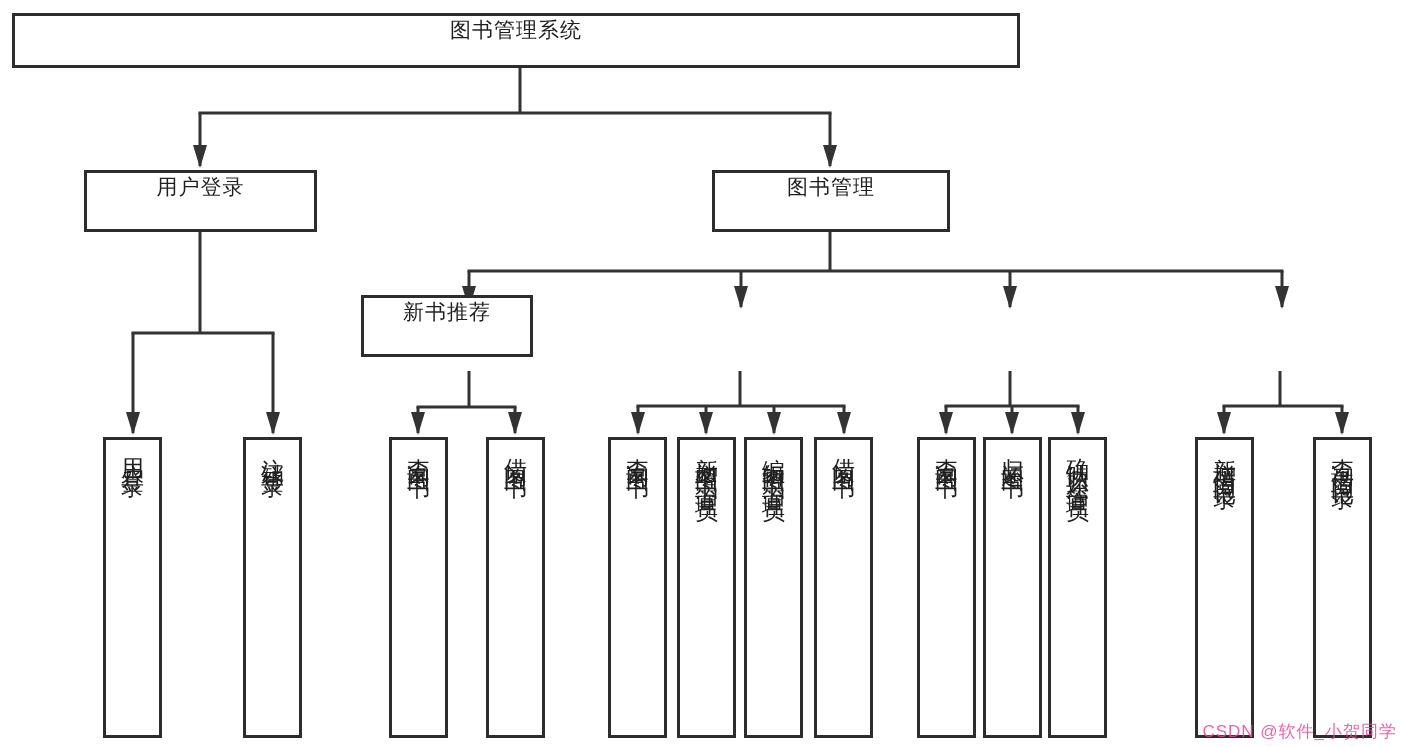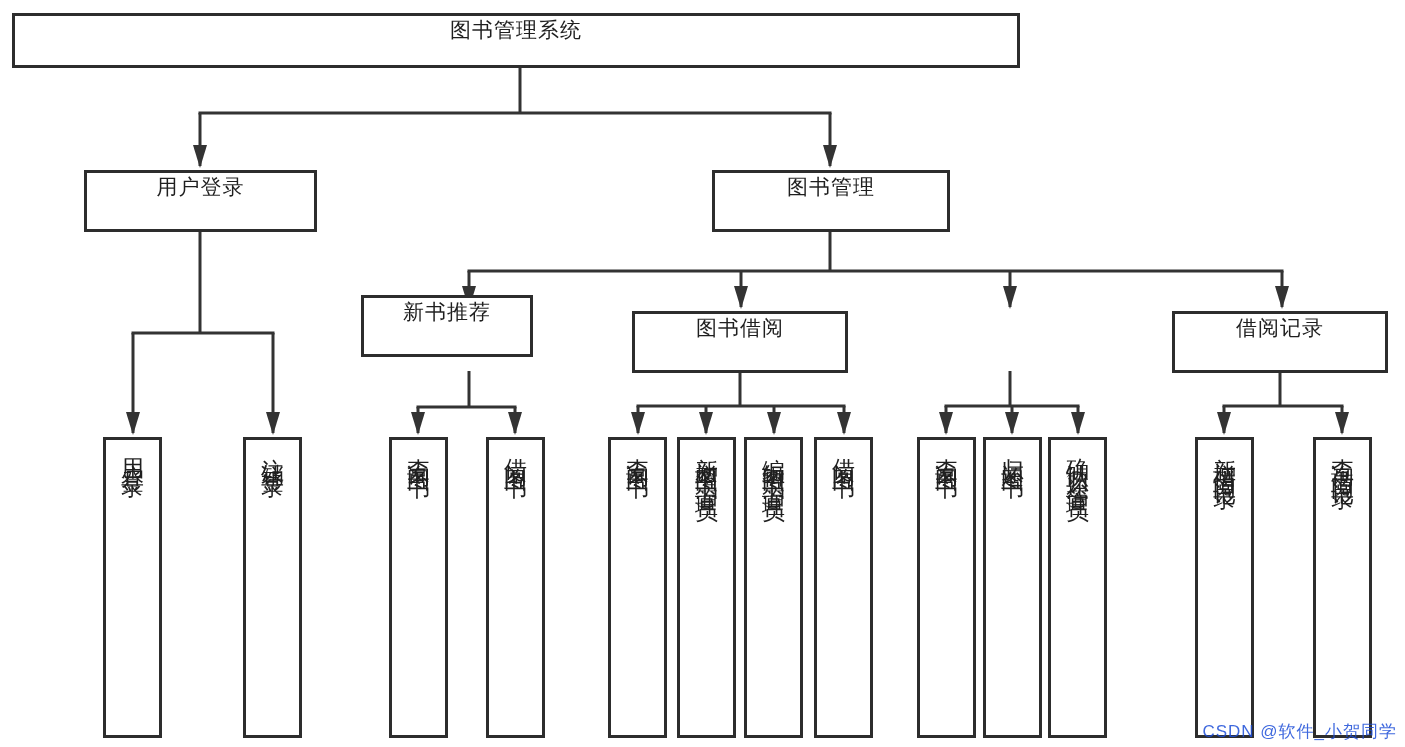--- a/index.html
+++ b/index.html
@@ -16,21 +16,21 @@
     color:#1f1f1f;
   }
   .hnode { font-size:21px; letter-spacing:1px; }
   .vnode { width:59px; height:301px; }
   .vtext {
     writing-mode:vertical-rl; text-orientation:mixed;
     font-size:23px; letter-spacing:6px; line-height:1; color:#1f1f1f;
   }
   .watermark {
     position:absolute; right:8px; bottom:4px; z-index:6;
-    font-size:17px; color:#1d4ed8; opacity:.85; letter-spacing:1px;
+    font-size:17px; color:#ec4899; opacity:.85; letter-spacing:1px;
     white-space:nowrap;
   }
 </style>
 </head>
 <body>
 
 <div class="stage">
 
   <svg class="wires" width="1405" height="747" viewBox="0 0 1405 747">
     <defs>
@@ -96,26 +96,20 @@
   <div class="node hnode" style="left:84px;top:170px;width:233px;height:62px">
     <span>用户登录</span>
   </div>
   <div class="node hnode" style="left:712px;top:170px;width:238px;height:62px">
     <span>图书管理</span>
   </div>
 
   <div class="node hnode" style="left:361px;top:295px;width:172px;height:62px">
     <span>新书推荐</span>
   </div>
-  <div class="node hnode" style="left:632px;top:311px;width:216px;height:62px">
-    <span>图书借阅</span>
-  </div>
-  <div class="node hnode" style="left:1172px;top:311px;width:216px;height:62px">
-    <span>借阅记录</span>
-  </div>
 
   <div class="node vnode" style="left:103px;top:437px">
     <span class="vtext">用户登录</span>
   </div>
   <div class="node vnode" style="left:243px;top:437px">
     <span class="vtext">注销登录</span>
   </div>
 
   <div class="node vnode" style="left:389px;top:437px">
     <span class="vtext">查询图书</span>

